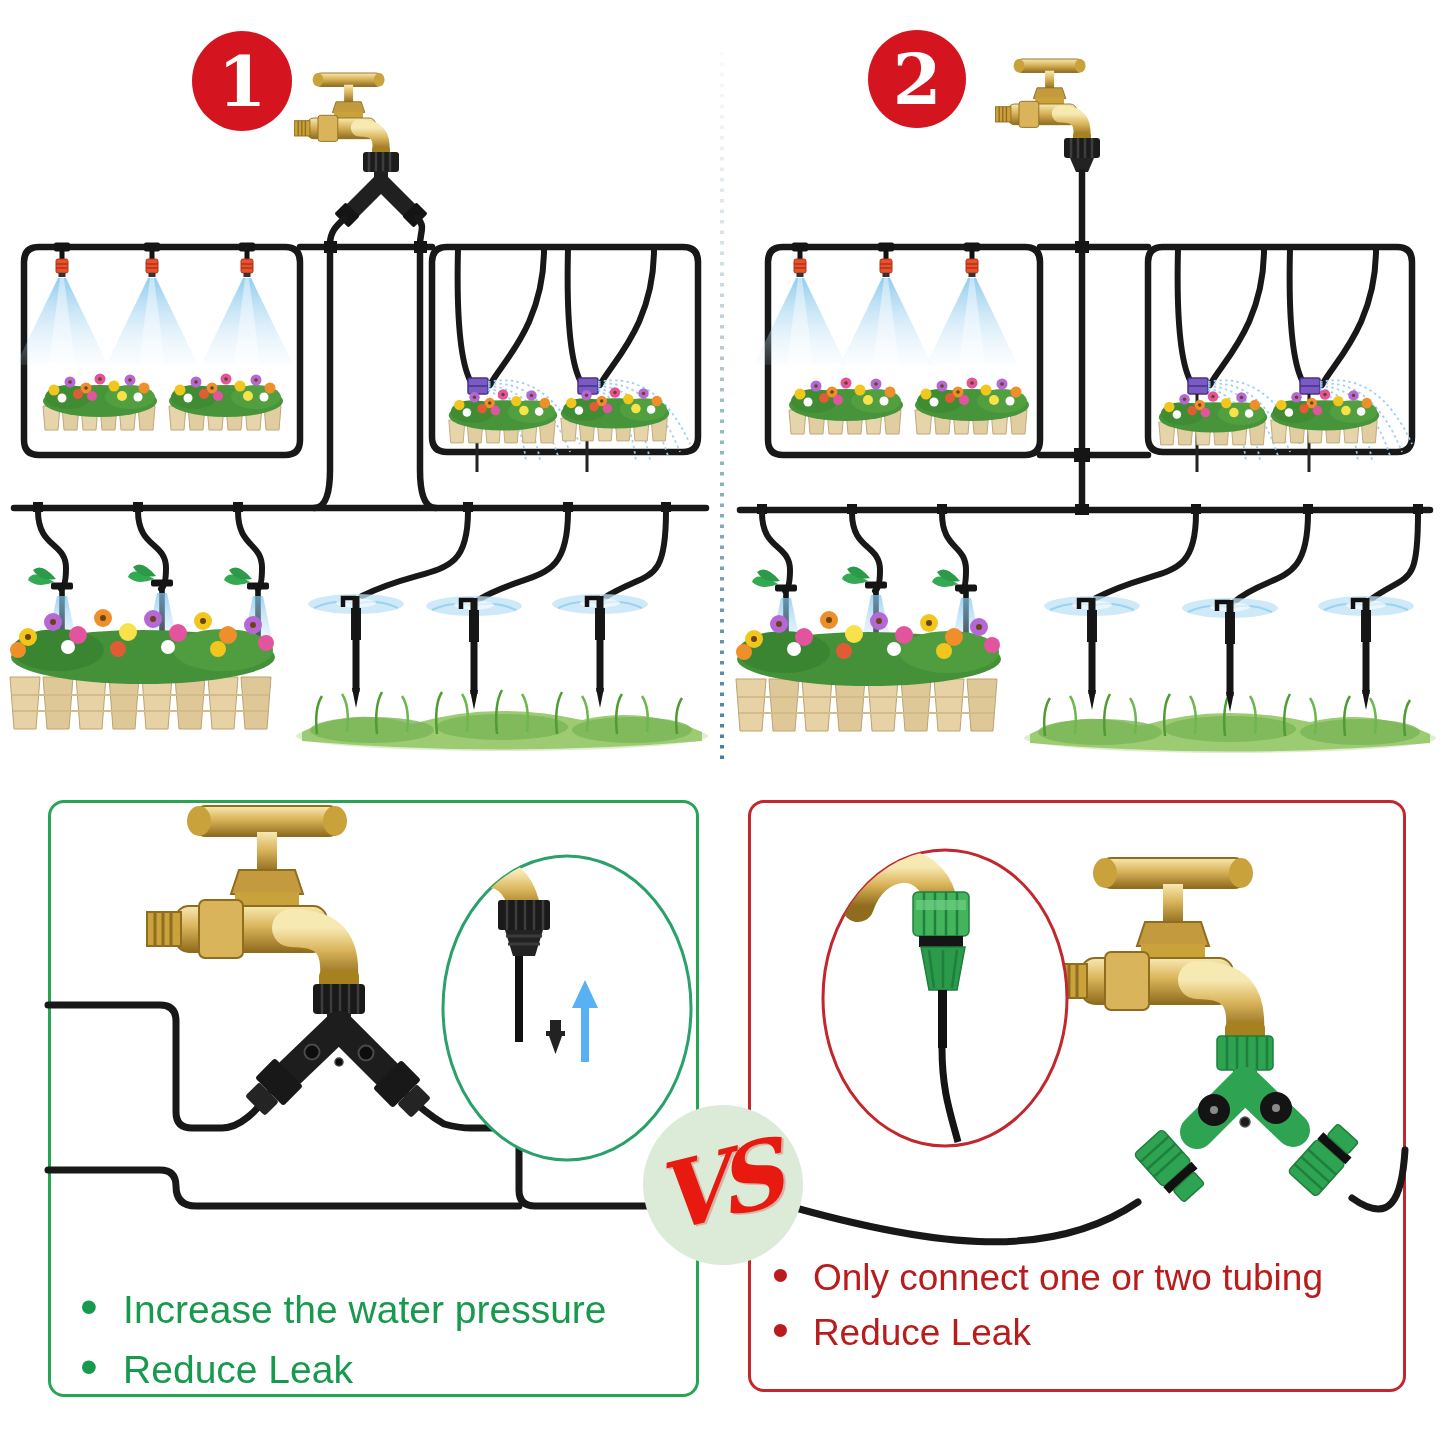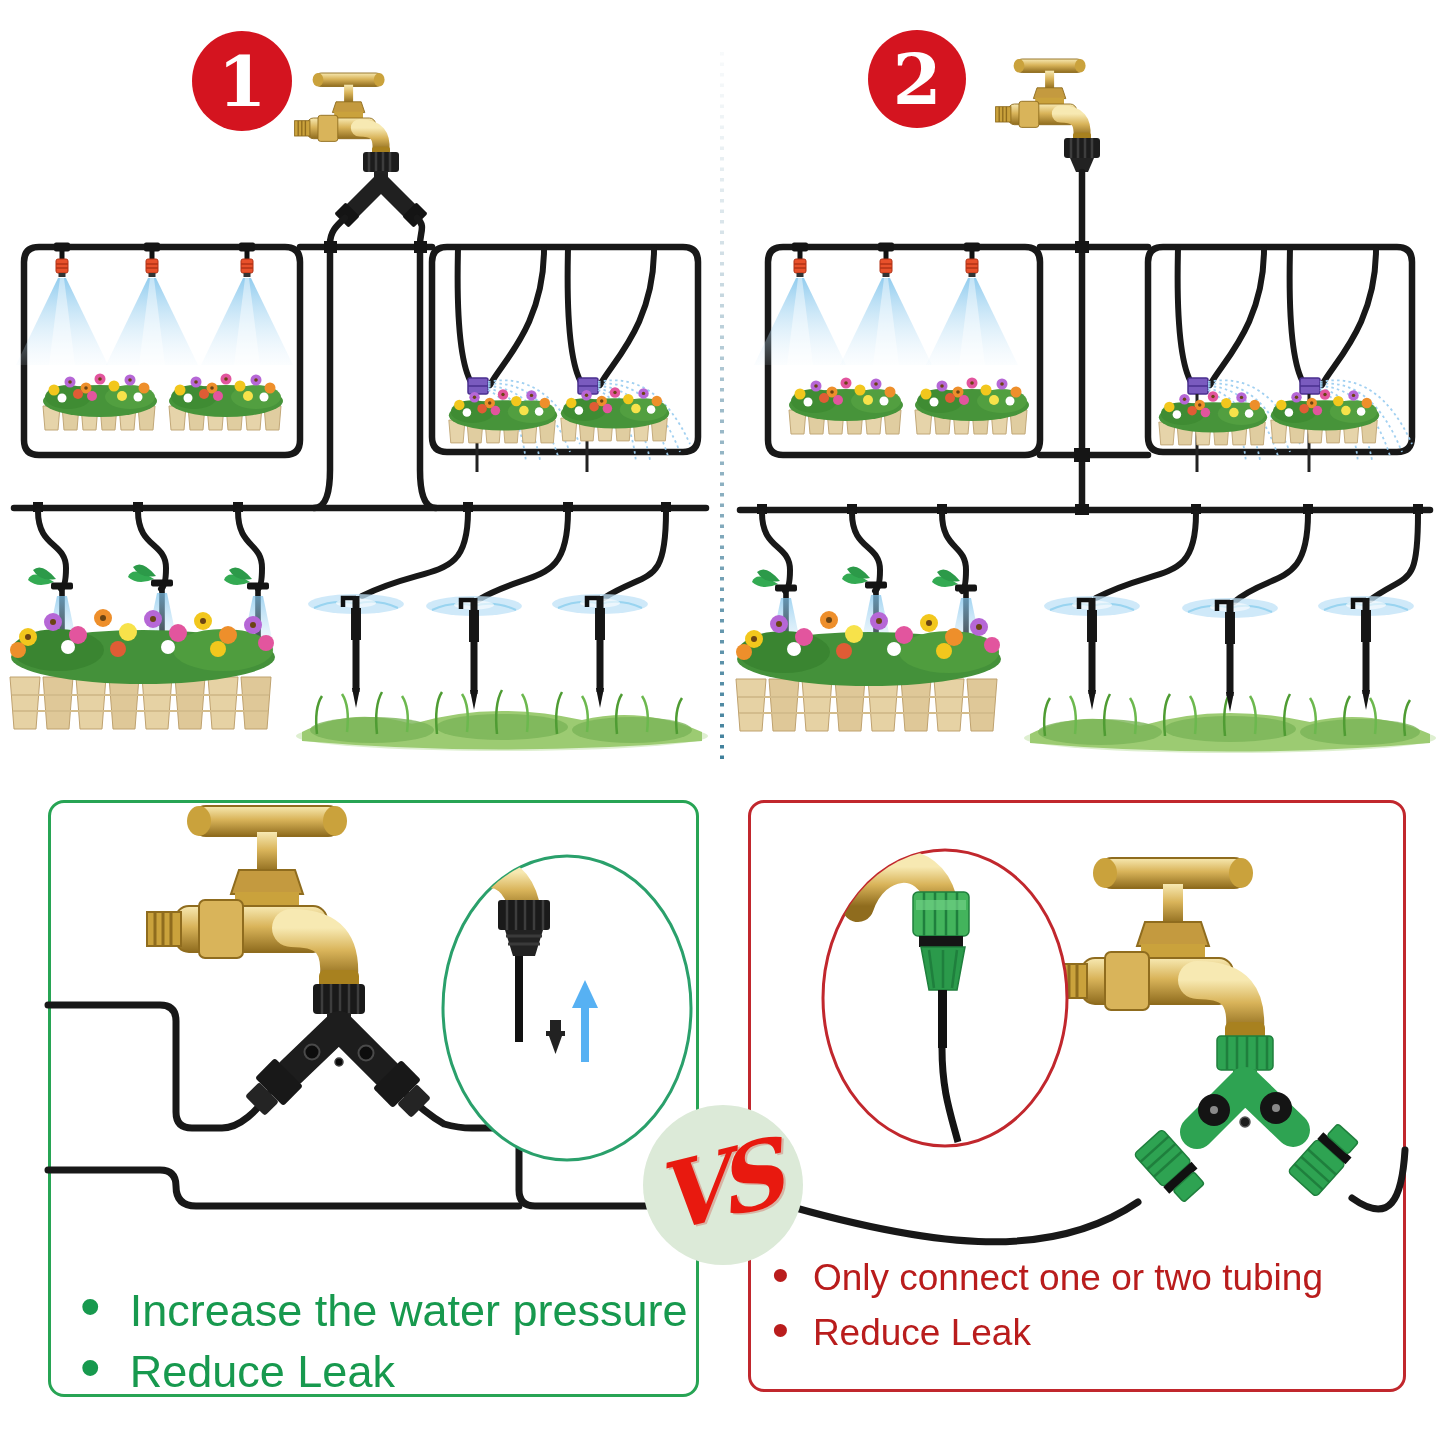--- a/index.html
+++ b/index.html
@@ -15,21 +15,21 @@
   .num-badge.one{left:192px;top:31px;width:100px;height:100px;font-size:70px;}
   .num-badge.two{left:868px;top:30px;width:98px;height:98px;font-size:70px;}
   .vs-badge{position:absolute;left:643px;top:1105px;width:160px;height:160px;border-radius:50%;
             background:#dcead8;display:flex;align-items:center;justify-content:center;}
   .vs-badge span{font-family:"DejaVu Serif",serif;font-weight:700;font-style:italic;
                  font-size:92px;color:#e8190f;letter-spacing:-10px;
                  transform:rotate(-14deg) skewX(-6deg);text-shadow:2px 2px 0 rgba(200,20,10,.25);}
   ul.bullets{position:absolute;margin:0;padding:0;list-style:none;}
   ul.bullets li{display:flex;align-items:baseline;}
   ul.bullets li::before{content:"\2022";font-size:1.3em;margin-right:0.5em;position:relative;top:1px;}
-  ul.bullets.pros-list{left:80px;top:1278px;color:#17994e;font-size:45px;line-height:56px;text-align:right;}
+  ul.bullets.pros-list{left:80px;top:1278px;color:#17994e;font-size:39px;line-height:56px;text-align:right;}
   ul.bullets.cons-list{left:772px;top:1248px;color:#b91c1c;font-size:37px;line-height:50px;}
   
   .tube{stroke:#181818;stroke-width:6.5;fill:none;stroke-linecap:round;stroke-linejoin:round;}
   .tube-thin{stroke:#181818;stroke-width:6;fill:none;stroke-linecap:round;}
   .tube-big{stroke:#181818;stroke-width:7;fill:none;stroke-linecap:round;stroke-linejoin:round;}
   .spray{stroke:#9ccdf0;stroke-width:1.8;fill:none;stroke-dasharray:2.5 3.2;opacity:.95;}
   .bl1{stroke:#4f9c33;stroke-width:2.5;fill:none;}
   .bl2{stroke:#6cb84e;stroke-width:2.5;fill:none;}
   .ridge{stroke:#3d3d3d;stroke-width:2.5;}
   .gridge{stroke:#1f7f3d;stroke-width:2.5;}

